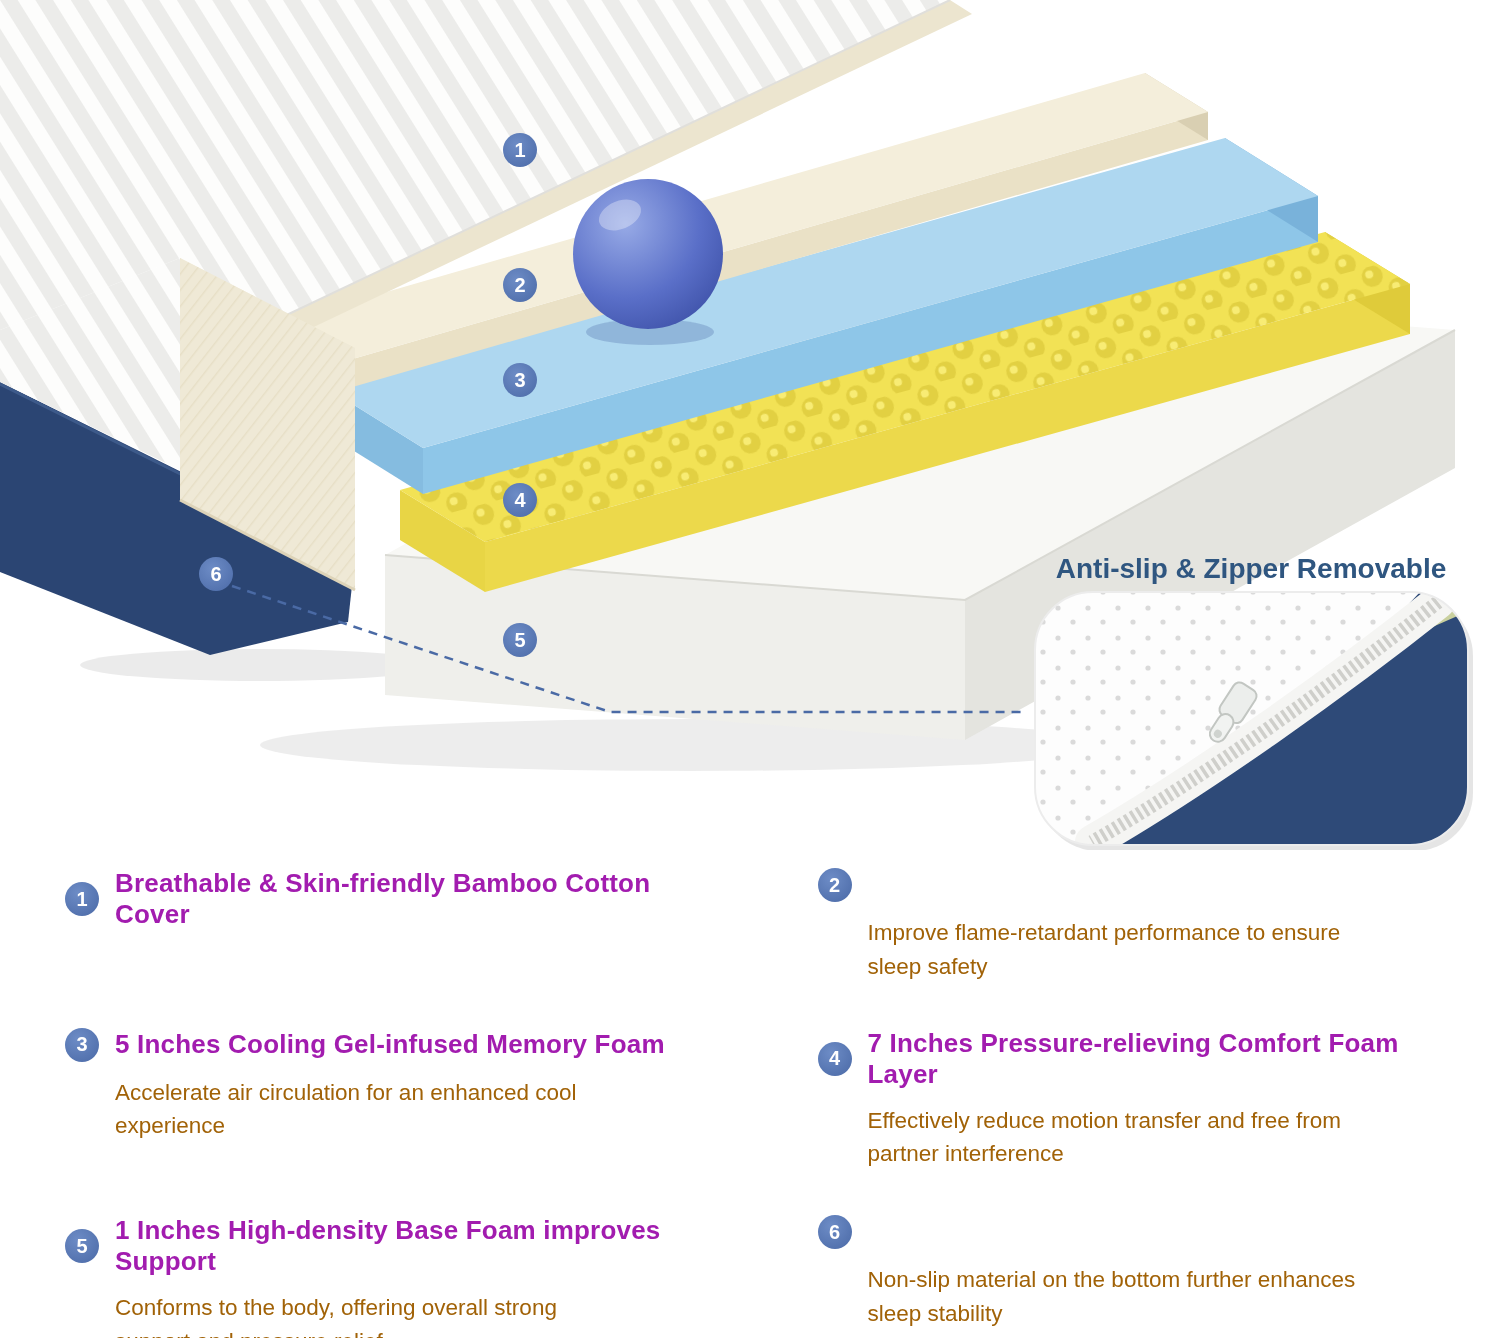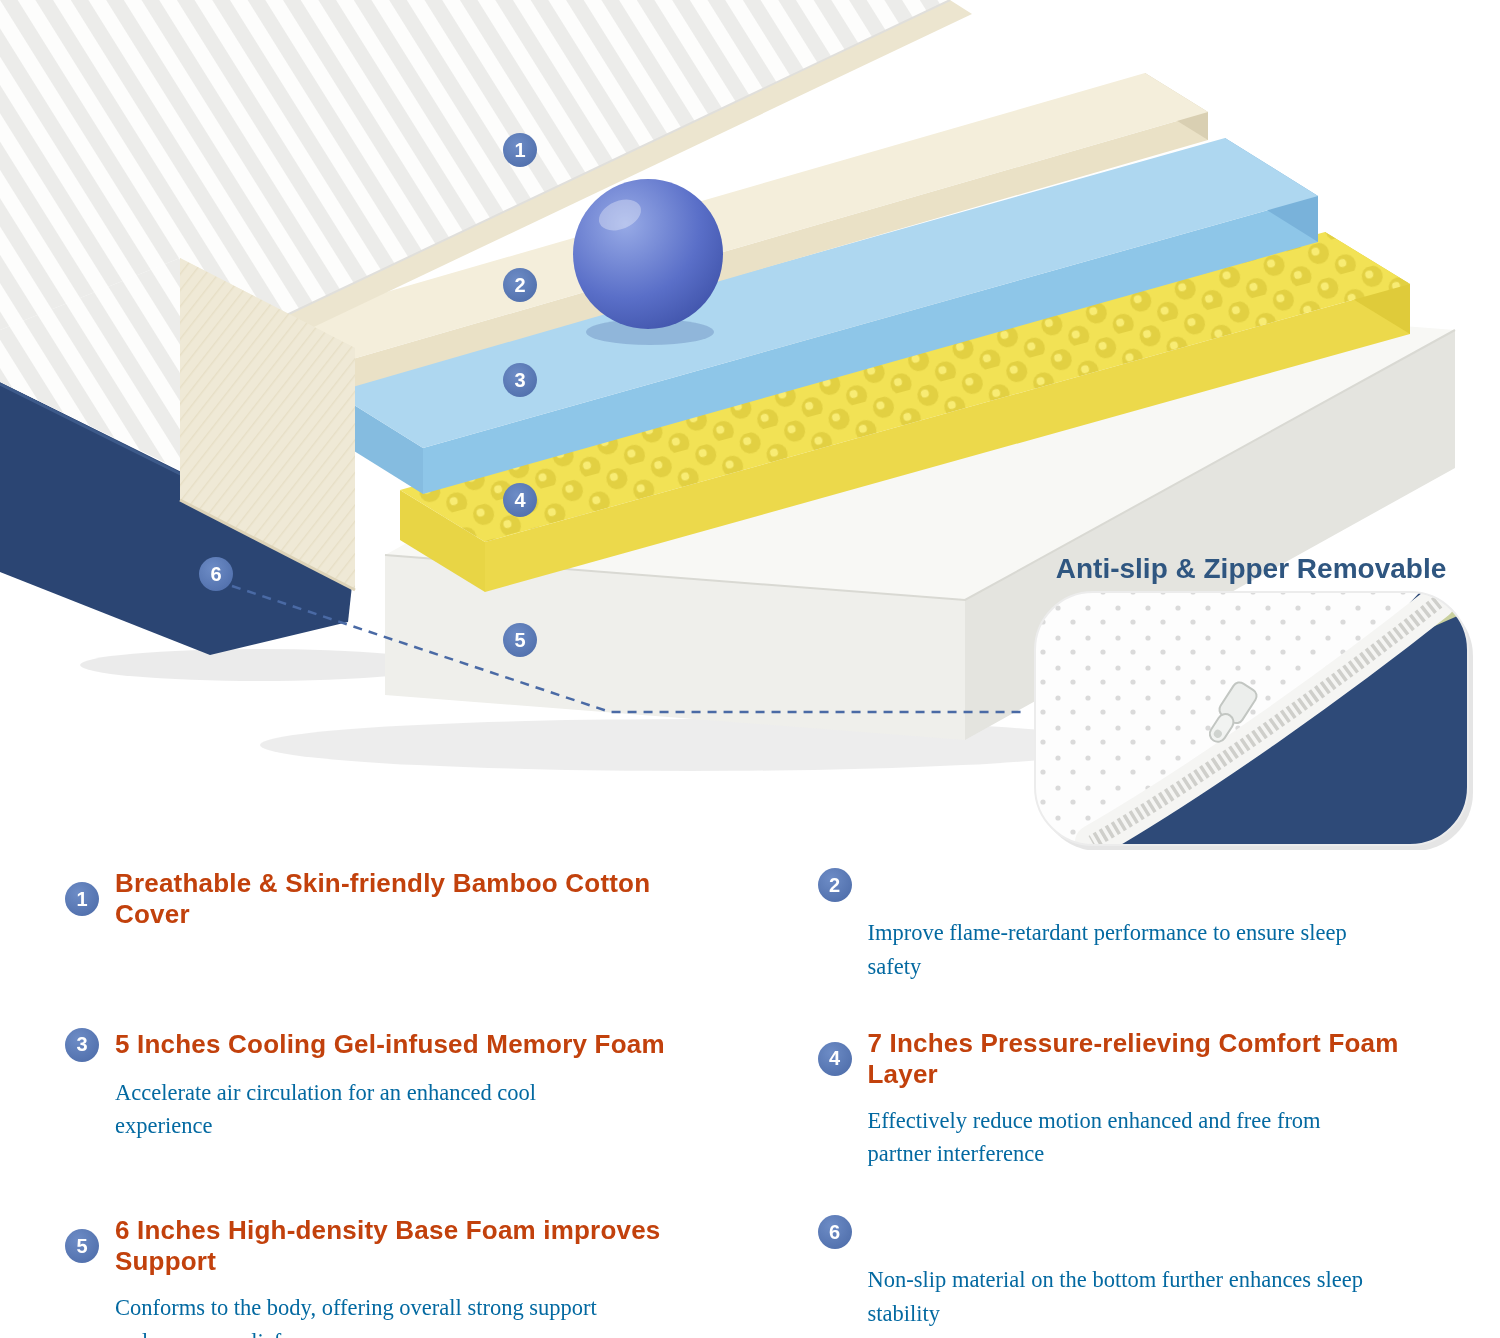--- a/index.html
+++ b/index.html
@@ -8,22 +8,22 @@
   .diagram-svg{display:block;}
   .marker-text{font:bold 20px "Liberation Sans",sans-serif;fill:#ffffff;}
   .inset-title{font:bold 28px "Liberation Sans",sans-serif;fill:#2f5680;}
   .features{display:grid;grid-template-columns:1fr 1fr;column-gap:110px;padding:18px 40px 0 65px;box-sizing:border-box;}
   .feature{margin-bottom:44px;}
   .feature-head{display:flex;align-items:center;gap:16px;}
   .badge{width:34px;height:34px;border-radius:50%;flex:0 0 34px;
          background:radial-gradient(circle at 38% 32%, #6d8cc6, #4a69a6);
          color:#fff;font-weight:bold;font-size:20px;
          display:flex;align-items:center;justify-content:center;}
-  .feature-title{font-size:26px;color:#c2410c;font-weight:bold;margin:0;letter-spacing:0.2px;}
-  .feature-desc{margin:14px 0 0 50px;font-size:22.5px;line-height:1.5;color:#0369a1;max-width:500px;font-family:Liberation Serif, serif;}
+  .feature-title{font-size:26px;color:#a21caf;font-weight:bold;margin:0;letter-spacing:0.2px;}
+  .feature-desc{margin:14px 0 0 50px;font-size:22.5px;line-height:1.5;color:#a16207;max-width:500px;}
 </style>
 </head>
 <body>
 
 <div class="page">
 
   <svg class="diagram-svg" width="1500" height="850" viewBox="0 0 1500 850">
     <defs>
       <pattern id="coverStripes" width="30" height="30" patternUnits="userSpaceOnUse" patternTransform="rotate(-32)">
         <rect width="30" height="30" fill="#fdfdfc"></rect>
@@ -186,27 +186,27 @@
         <h3 class="feature-title">5 Inches Cooling Gel-infused Memory Foam</h3>
       </div>
       <p class="feature-desc">Accelerate air circulation for an enhanced cool experience</p>
     </div>
 
     <div class="feature">
       <div class="feature-head">
         <span class="badge">4</span>
         <h3 class="feature-title">7 Inches Pressure-relieving Comfort Foam Layer</h3>
       </div>
-      <p class="feature-desc">Effectively reduce motion enhanced and free from partner interference</p>
+      <p class="feature-desc">Effectively reduce motion transfer and free from partner interference</p>
     </div>
 
     <div class="feature">
       <div class="feature-head">
         <span class="badge">5</span>
-        <h3 class="feature-title">6 Inches High-density Base Foam improves Support</h3>
+        <h3 class="feature-title">1 Inches High-density Base Foam improves Support</h3>
       </div>
       <p class="feature-desc">Conforms to the body, offering overall strong support and pressure relief</p>
     </div>
 
     <div class="feature">
       <div class="feature-head">
         <span class="badge">6</span>
       </div>
       <p class="feature-desc">Non-slip material on the bottom further enhances sleep stability</p>
     </div>

